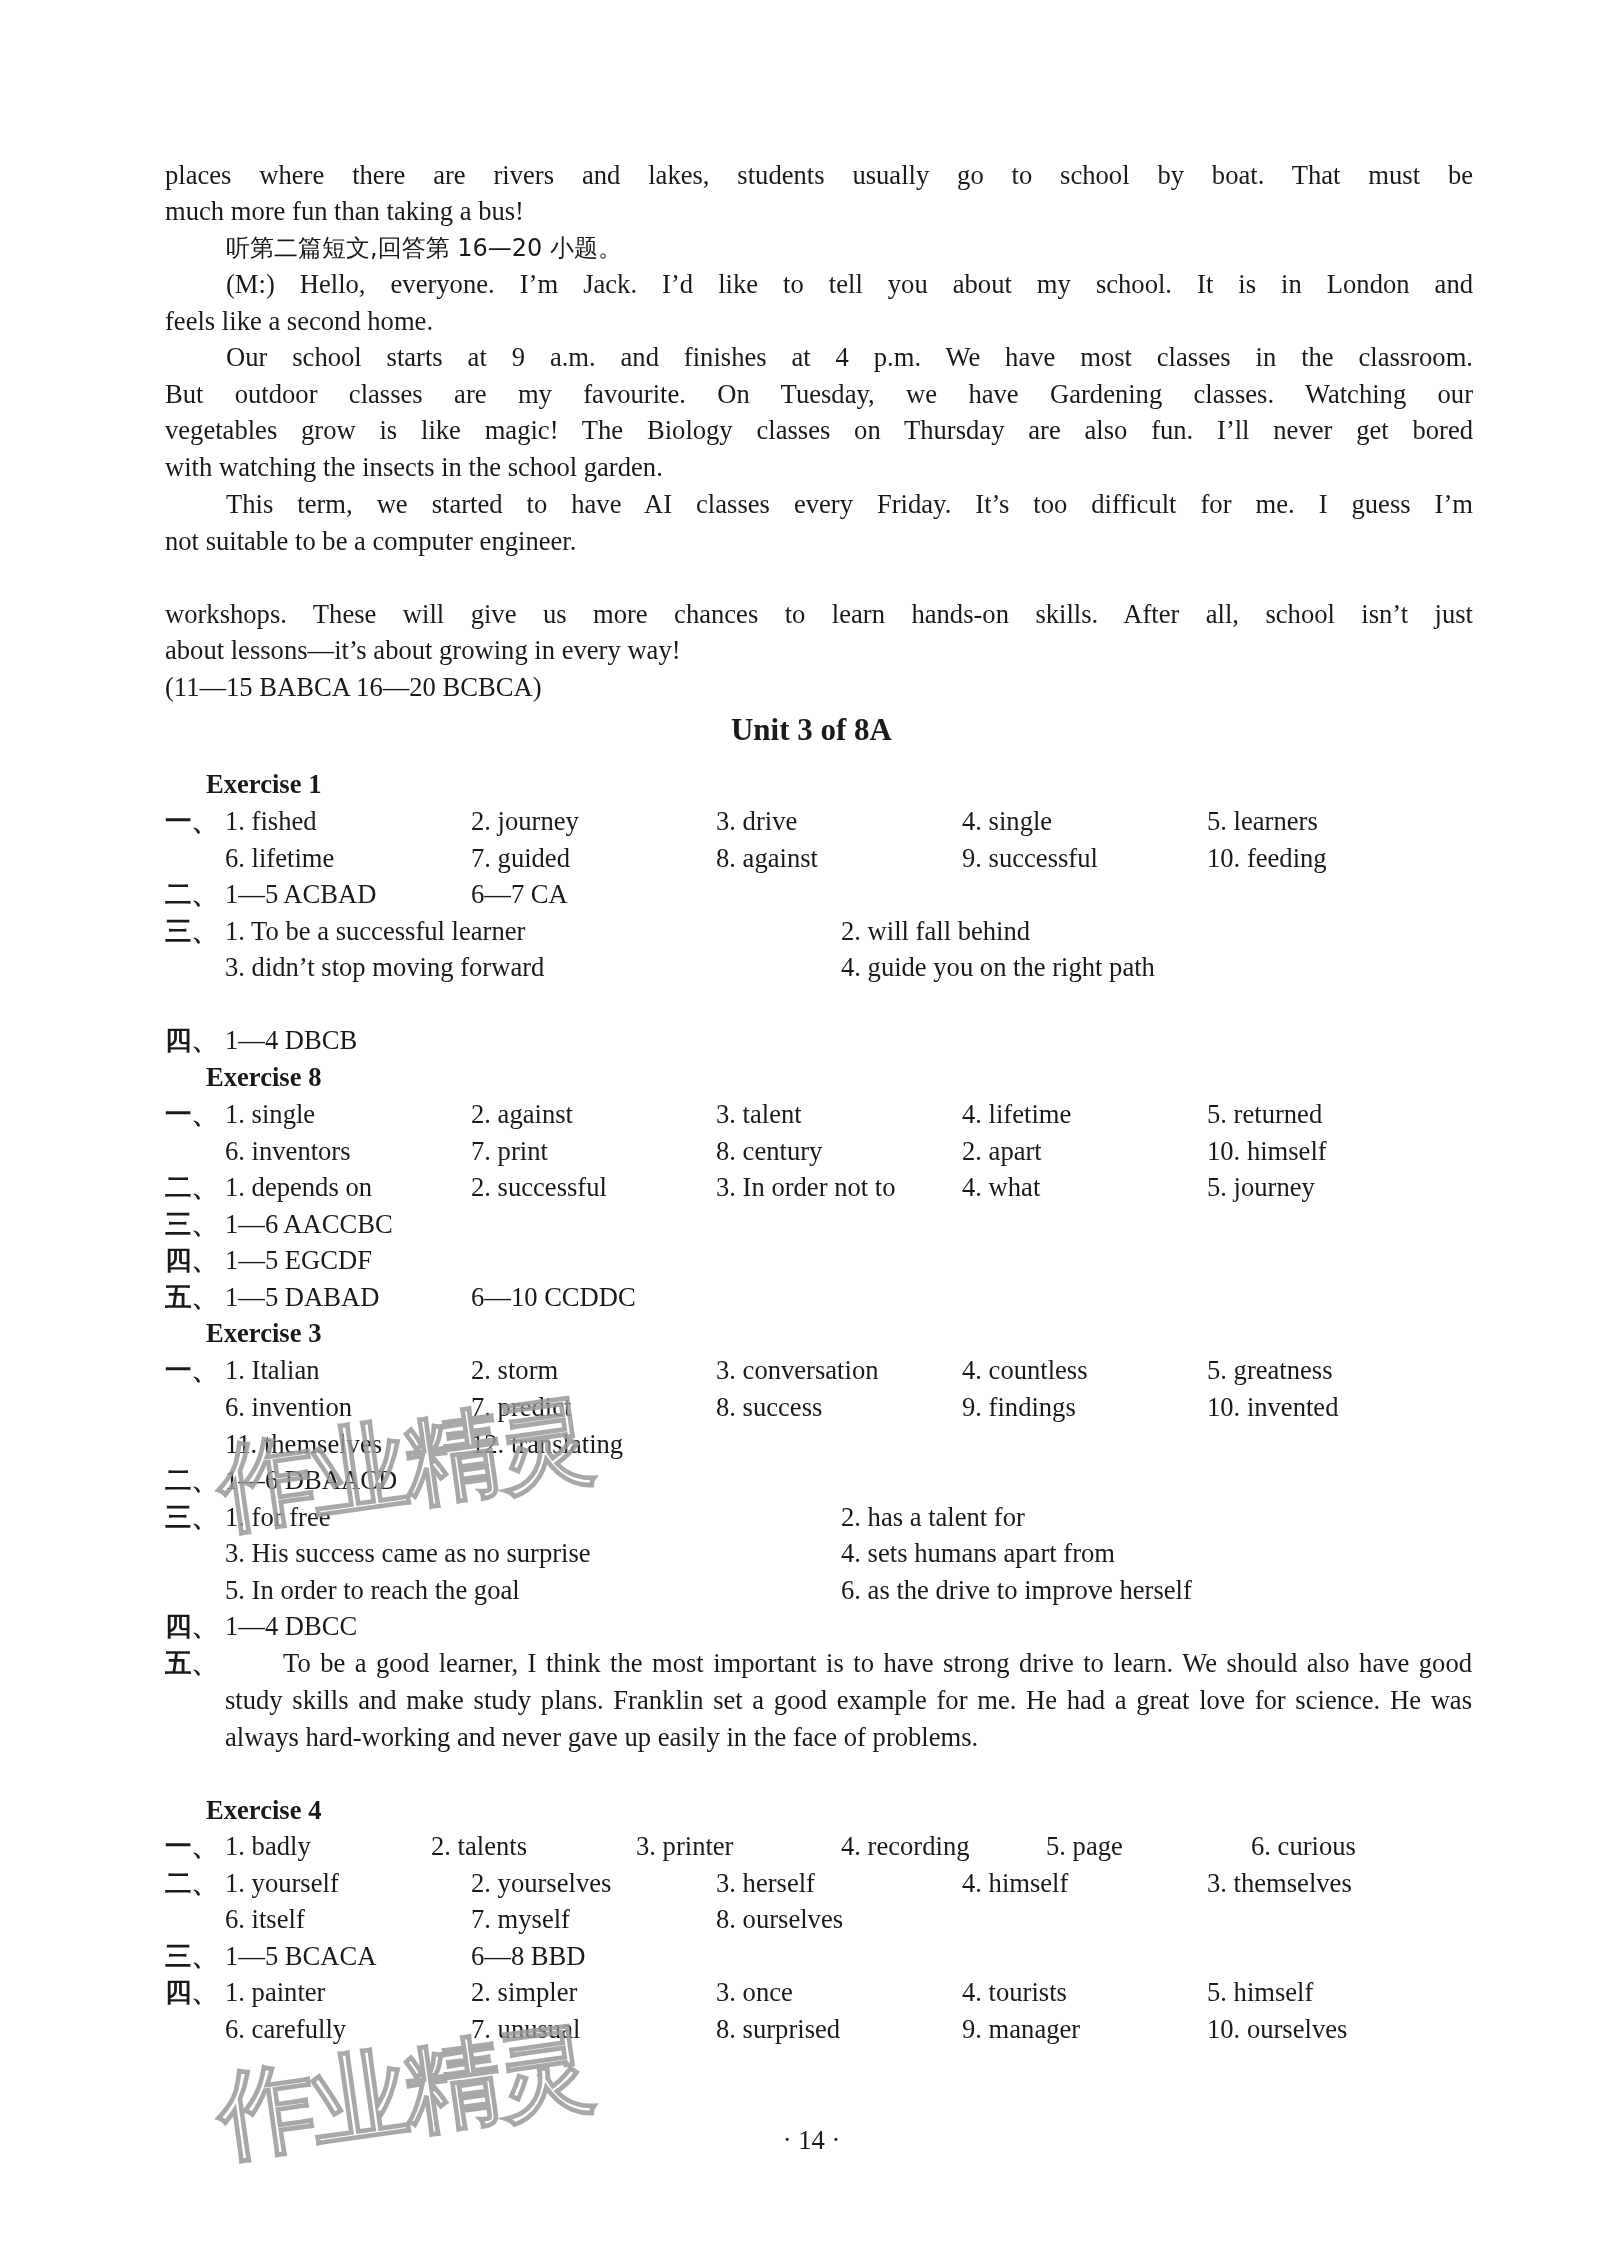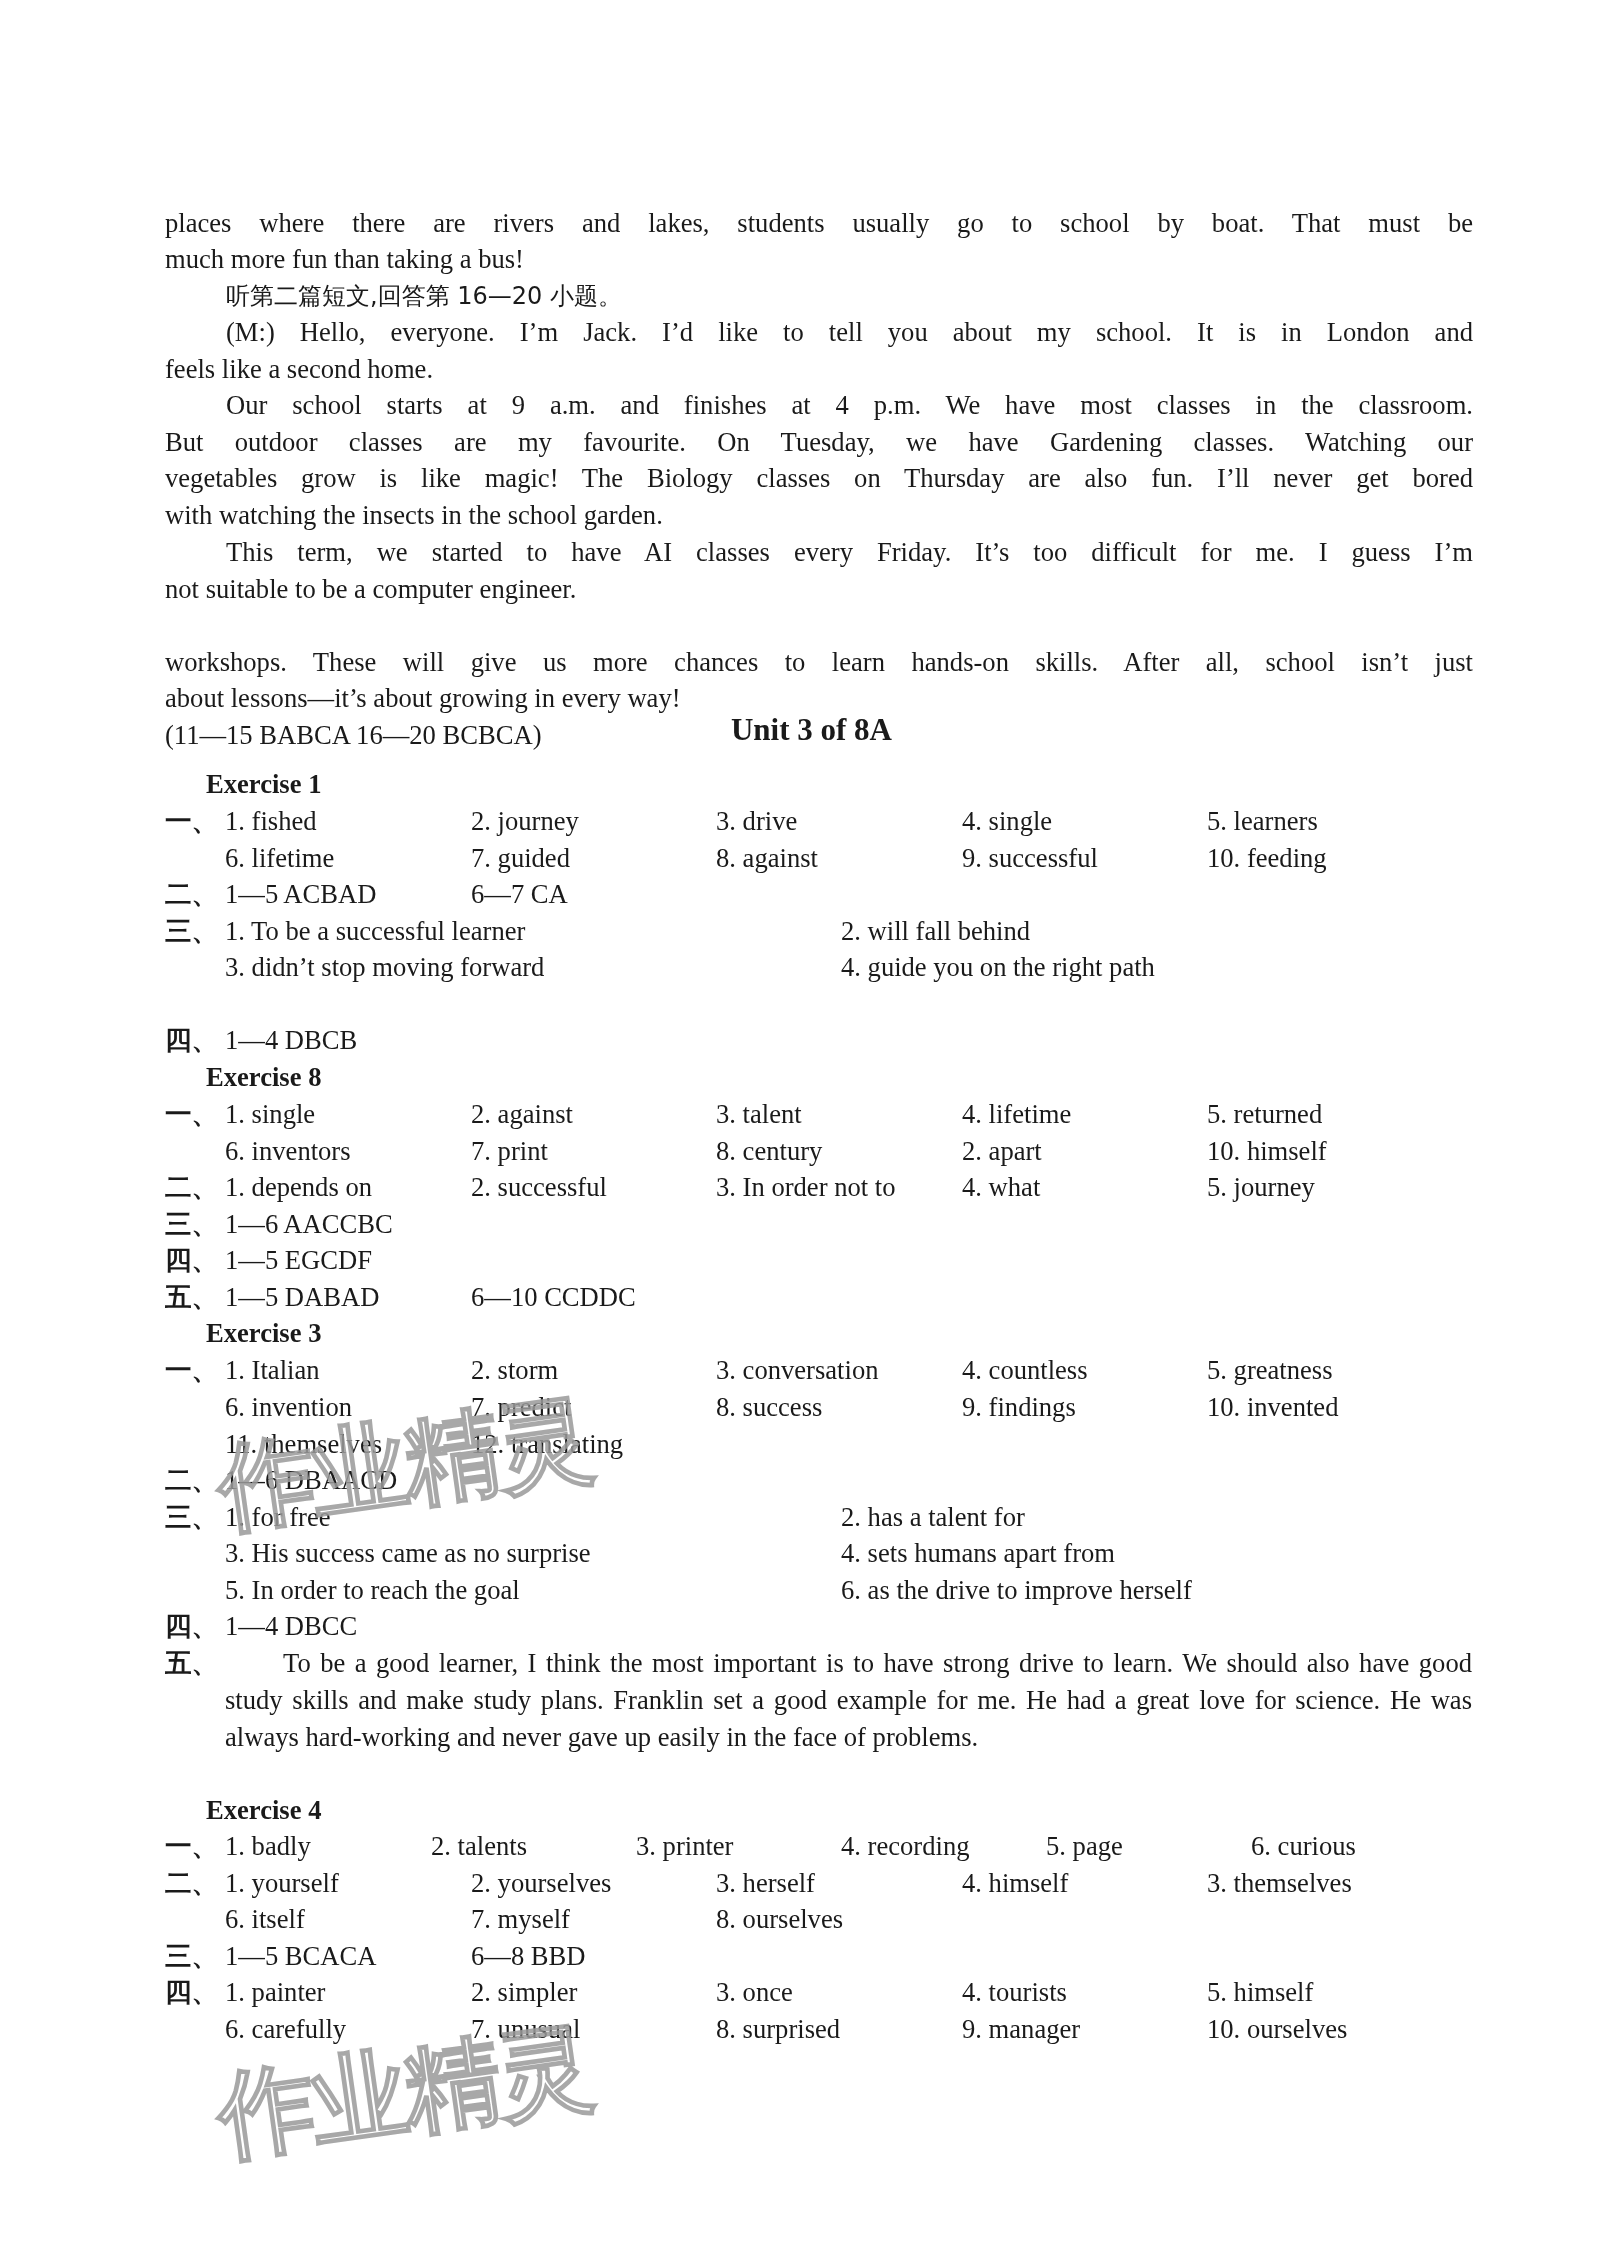--- a/index.html
+++ b/index.html
@@ -1,20 +1,20 @@
 <!DOCTYPE html>
 <html style="font-size:13px"><head>
 <meta charset="utf-8">
 <style>
   html, body { margin: 0; padding: 0; background: #ffffff; }
   body { width: 1623px; height: 2261px; position: relative; overflow: hidden;
          font-family: "Liberation Serif", "DejaVu Serif", serif; color: #1a1a1a; }
   .page { position: absolute; left: 0; top: 0; width: 1623px; height: 2261px; }
   .line { position: absolute; left: 165px; width: 1308px; font-size: 26.6px; line-height: 32px;
-          white-space: nowrap; margin-top: 48px; }
+          white-space: nowrap; }
   .just { text-align: justify; text-align-last: justify; }
   .indent { padding-left: 61px; box-sizing: border-box; }
   .title { position: absolute; left: 0; width: 1623px; text-align: center; font-weight: bold;
            font-size: 31px; line-height: 35px; }
   .ex-head { position: absolute; left: 206px; font-weight: bold; font-size: 26.6px; line-height: 32px; }
   .lbl { position: absolute; left: 165px; font-size: 26.6px; line-height: 32px;
          font-family: "DejaVu Sans", sans-serif; font-weight: bold; }
   .cell { position: absolute; font-size: 26.6px; line-height: 32px; white-space: nowrap; }
   .para5 { position: absolute; left: 225px; width: 1247px; font-size: 26.6px; line-height: 37px;
            text-align: justify; }
@@ -166,17 +166,18 @@
   <div class="cell" style="top:1976px; left:471px">2. simpler</div>
   <div class="cell" style="top:1976px; left:716px">3. once</div>
   <div class="cell" style="top:1976px; left:962px">4. tourists</div>
   <div class="cell" style="top:1976px; left:1207px">5. himself</div>
   <div class="cell" style="top:2013px; left:225px">6. carefully</div>
   <div class="cell" style="top:2013px; left:471px">7. unusual</div>
   <div class="cell" style="top:2013px; left:716px">8. surprised</div>
   <div class="cell" style="top:2013px; left:962px">9. manager</div>
   <div class="cell" style="top:2013px; left:1207px">10. ourselves</div>
 
+  <div class="pagenum" style="top:2124px">· 14 ·</div>
 
   <div class="wm" style="left:217px; top:1400px;">作业精灵</div>
   <div class="wm" style="left:217px; top:2028px;">作业精灵</div>
 </div>
 
 
 </body></html>

